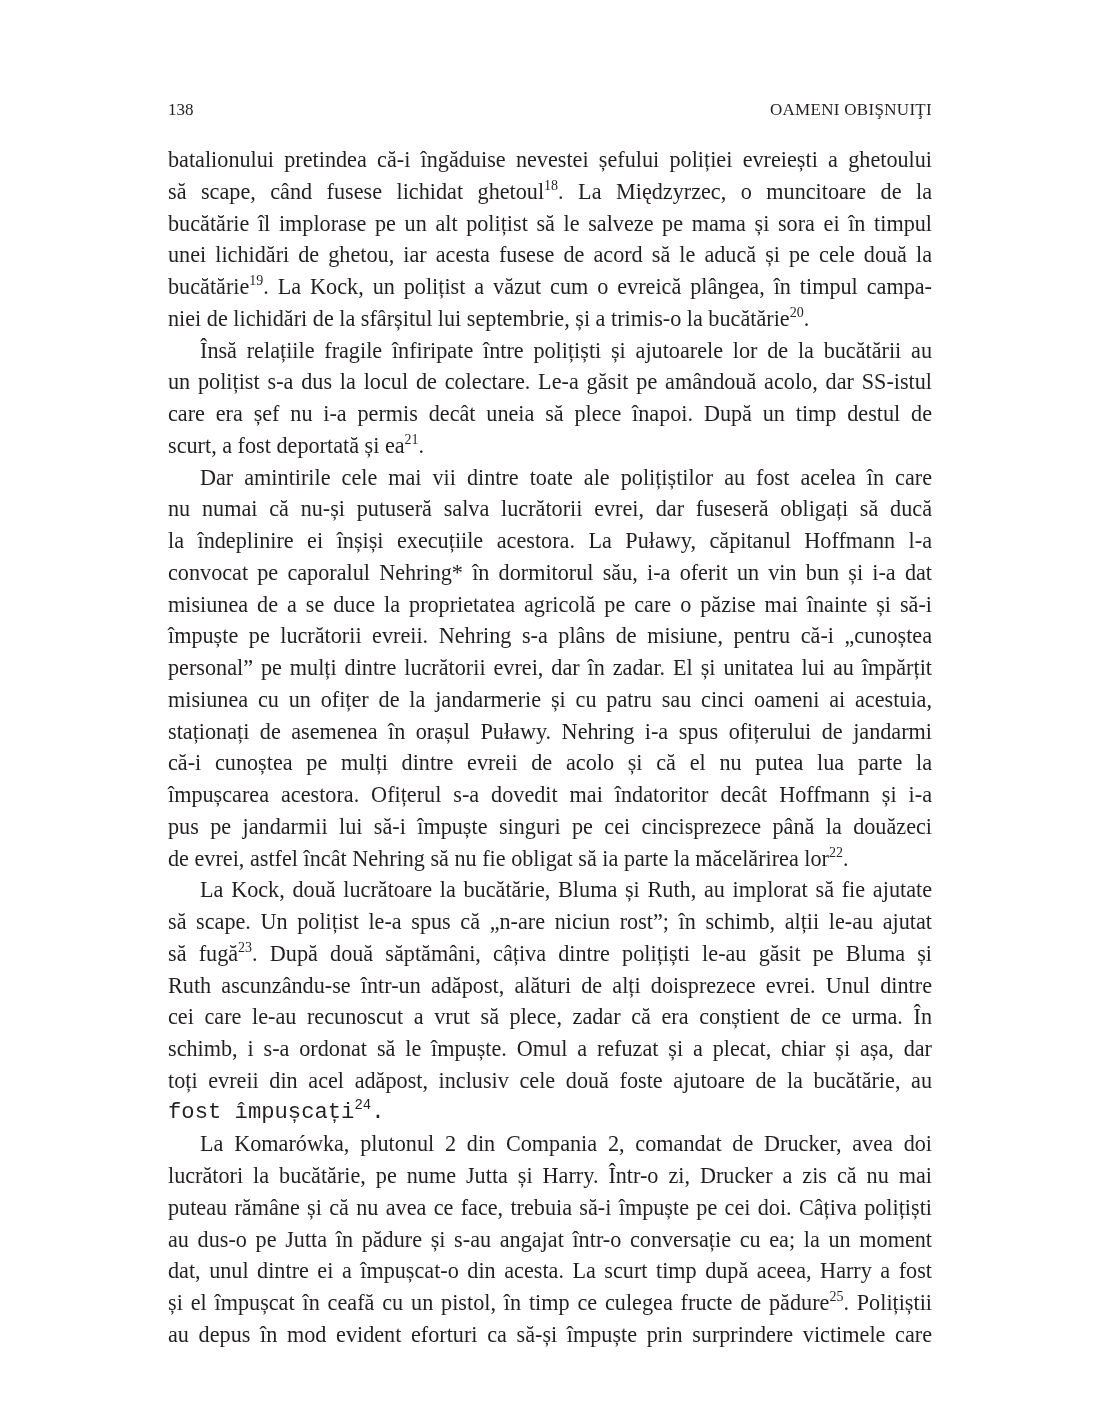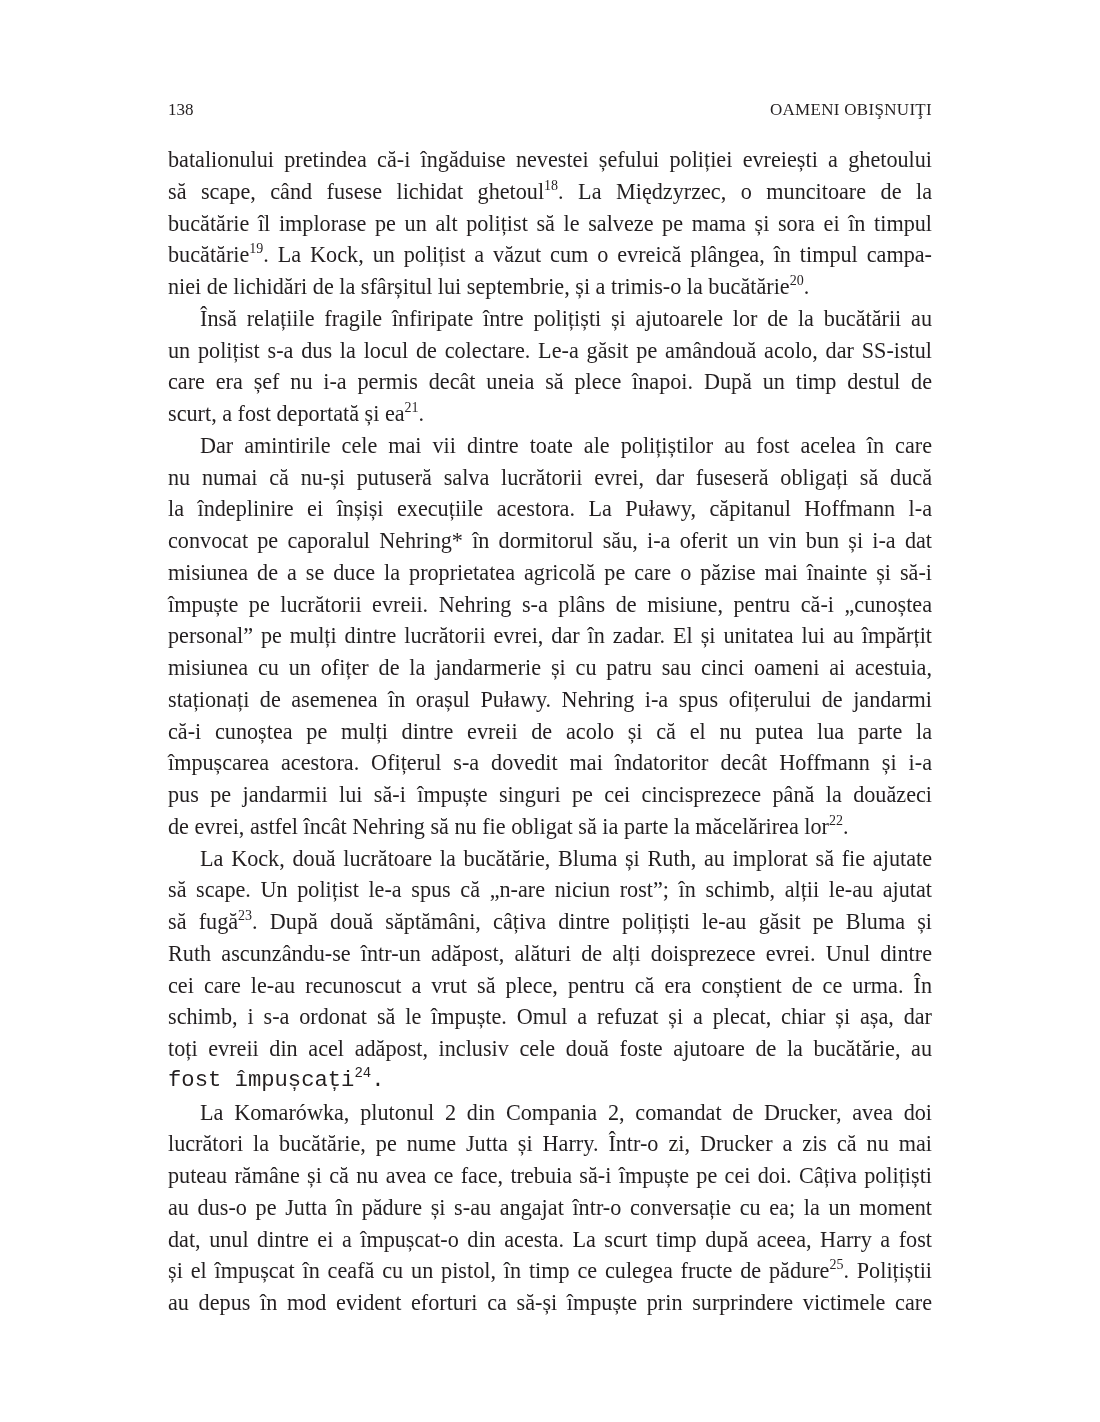--- a/index.html
+++ b/index.html
@@ -80,20 +80,21 @@
   <div class="running-head">
     <span class="page-number">138</span>
     <span class="running-title">OAMENI OBIŞNUIŢI</span>
   </div>
 
   <div class="body-text" id="body-text">
       <div class="para">
         <span class="line" style="white-space: normal;"><span>batalionului pretindea că-i îngăduise nevestei șefului poliției evreiești a ghetoului</span></span>
         <span class="line" style="white-space: normal;"><span>să scape, când fusese lichidat ghetoul</span><sup>18</sup><span>. La Międzyrzec, o muncitoare de la</span></span>
         <span class="line" style="white-space: normal;"><span>bucătărie îl implorase pe un alt polițist să le salveze pe mama și sora ei în timpul</span></span>
+        <span class="line" style="white-space: normal;"><span>unei lichidări de ghetou, iar acesta fusese de acord să le aducă și pe cele două la</span></span>
         <span class="line" style="white-space: normal;"><span>bucătărie</span><sup>19</sup><span>. La Kock, un polițist a văzut cum o evreică plângea, în timpul campa-</span></span>
         <span class="line last" style="white-space: normal;"><span>niei de lichidări de la sfârșitul lui septembrie, și a trimis-o la bucătărie</span><sup>20</sup><span>.</span></span>
       </div>
       <div class="para">
         <span class="line indent" style="white-space: normal;"><span>Însă relațiile fragile înfiripate între polițiști și ajutoarele lor de la bucătării au</span></span>
         <span class="line" style="white-space: normal;"><span>un polițist s-a dus la locul de colectare. Le-a găsit pe amândouă acolo, dar SS-istul</span></span>
         <span class="line" style="white-space: normal;"><span>care era șef nu i-a permis decât uneia să plece înapoi. După un timp destul de</span></span>
         <span class="line last" style="white-space: normal;"><span>scurt, a fost deportată și ea</span><sup>21</sup><span>.</span></span>
       </div>
       <div class="para">
@@ -109,21 +110,21 @@
         <span class="line" style="white-space: normal;"><span>că-i cunoștea pe mulți dintre evreii de acolo și că el nu putea lua parte la</span></span>
         <span class="line" style="white-space: normal;"><span>împușcarea acestora. Ofițerul s-a dovedit mai îndatoritor decât Hoffmann și i-a</span></span>
         <span class="line" style="white-space: normal;"><span>pus pe jandarmii lui să-i împuște singuri pe cei cincisprezece până la douăzeci</span></span>
         <span class="line last" style="white-space: normal;"><span>de evrei, astfel încât Nehring să nu fie obligat să ia parte la măcelărirea lor</span><sup>22</sup><span>.</span></span>
       </div>
       <div class="para">
         <span class="line indent" style="white-space: normal;"><span>La Kock, două lucrătoare la bucătărie, Bluma și Ruth, au implorat să fie ajutate</span></span>
         <span class="line" style="white-space: normal;"><span>să scape. Un polițist le-a spus că „n-are niciun rost”; în schimb, alții le-au ajutat</span></span>
         <span class="line" style="white-space: normal;"><span>să fugă</span><sup>23</sup><span>. După două săptămâni, câțiva dintre polițiști le-au găsit pe Bluma și</span></span>
         <span class="line" style="white-space: normal;"><span>Ruth ascunzându-se într-un adăpost, alături de alți doisprezece evrei. Unul dintre</span></span>
-        <span class="line" style="white-space: normal;"><span>cei care le-au recunoscut a vrut să plece, pentru că era conștient de ce urma. În</span></span>
+        <span class="line" style="white-space: normal;"><span>cei care le-au recunoscut a vrut să plece, zadar că era conștient de ce urma. În</span></span>
         <span class="line" style="white-space: normal;"><span>schimb, i s-a ordonat să le împuște. Omul a refuzat și a plecat, chiar și așa, dar</span></span>
         <span class="line" style="white-space: normal;"><span>toți evreii din acel adăpost, inclusiv cele două foste ajutoare de la bucătărie, au</span></span>
         <span class="line last" style="white-space: normal; font-family: Liberation Mono, monospace;"><span>fost împușcați</span><sup>24</sup><span>.</span></span>
       </div>
       <div class="para">
         <span class="line indent" style="white-space: normal;"><span>La Komarówka, plutonul 2 din Compania 2, comandat de Drucker, avea doi</span></span>
         <span class="line" style="white-space: normal;"><span>lucrători la bucătărie, pe nume Jutta și Harry. Într-o zi, Drucker a zis că nu mai</span></span>
         <span class="line" style="white-space: normal;"><span>puteau rămâne și că nu avea ce face, trebuia să-i împuște pe cei doi. Câțiva polițiști</span></span>
         <span class="line" style="white-space: normal;"><span>au dus-o pe Jutta în pădure și s-au angajat într-o conversație cu ea; la un moment</span></span>
         <span class="line" style="white-space: normal;"><span>dat, unul dintre ei a împușcat-o din acesta. La scurt timp după aceea, Harry a fost</span></span>

